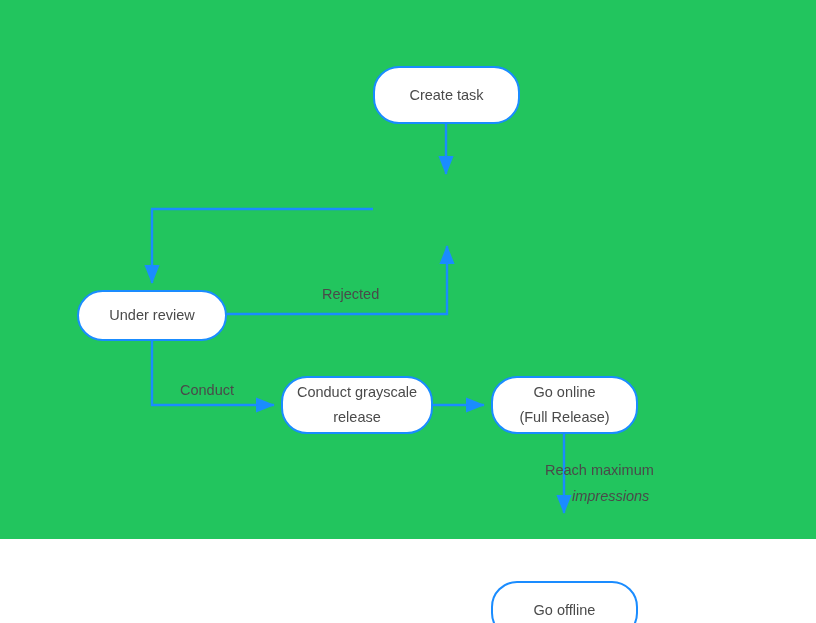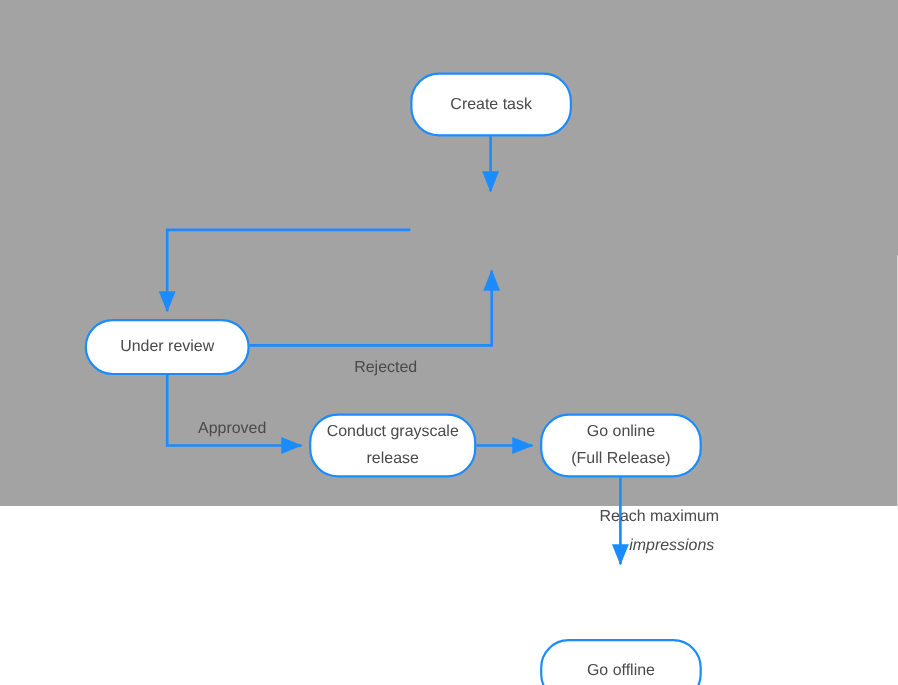--- a/index.html
+++ b/index.html
@@ -9,22 +9,22 @@
   }
   body {
     width: 816px;
     height: 623px;
     overflow: hidden;
     font-family: "Liberation Sans", sans-serif;
   }
   #flow-canvas {
     position: relative;
     width: 816px;
-    height: 460px;
-    background: #a3a3a3;
+    height: 539px;
+    background: #22c55e;
   }
   #edge-layer {
     position: absolute;
     left: 0;
     top: 0;
     width: 816px;
     height: 623px;
   }
   .node {
     position: absolute;
@@ -99,21 +99,21 @@
 
   <div class="node" style="left:281px; top:376px; width:152px; height:58px;">
     <span class="node-line">Conduct grayscale</span>
     <span class="node-line">release</span>
   </div>
 
   <div class="node" style="left:491px; top:540px; width:147px; height:58px;margin-top:41px;">
     <span class="node-line">Go offline</span>
   </div>
 
-  <div class="edge-label" style="left:322px; top:282px;margin-top:40px;">Rejected</div>
+  <div class="edge-label" style="left:322px; top:282px;">Rejected</div>
 
-  <div class="edge-label" style="left:180px; top:378px;">Approved</div>
+  <div class="edge-label" style="left:180px; top:378px;">Conduct</div>
 
   <div class="edge-label two-line" style="left:545px; top:457px;">Reach maximum</div>
 
   <div class="edge-label two-line" style="left:572px; top:483px;font-style:italic;">impressions</div>
 
 </div>
 
 </body></html>

